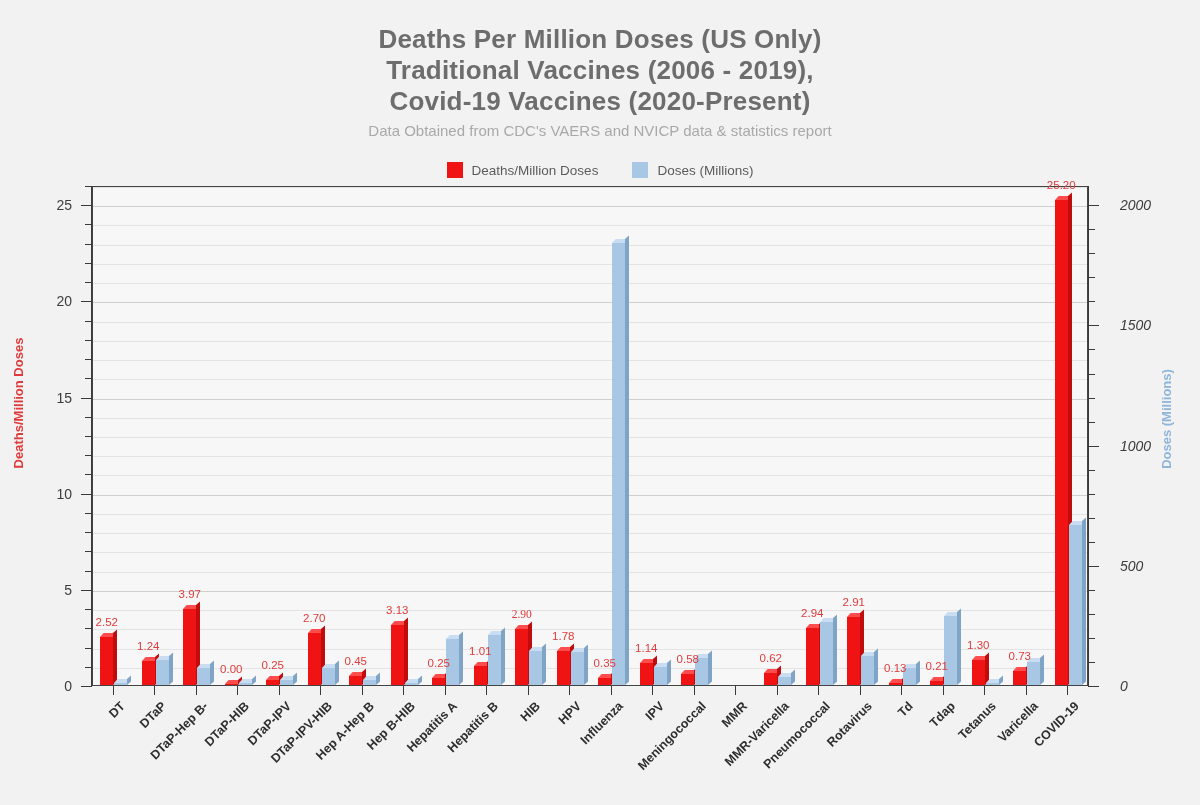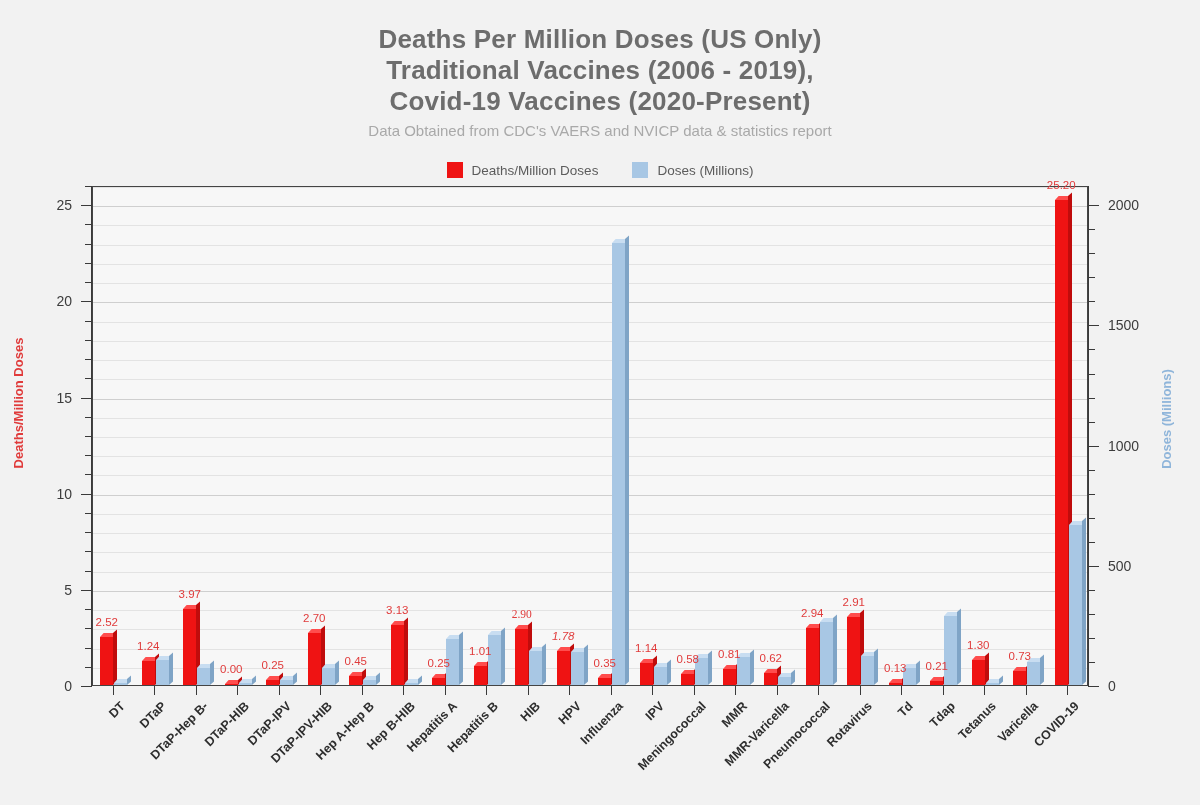--- a/index.html
+++ b/index.html
@@ -84,21 +84,21 @@
   .tick-label{
     position:absolute;font-size:14px;color:#3c3c3c;
     transform:translateY(-50%);white-space:nowrap;
   }
   #y-left{left:76px;top:186px;height:500px;width:16px;}
   #y-left .tick{right:0;}
   #y-left .tick-label{right:20px;text-align:center;}
   #y-right{left:1088px;top:186px;height:500px;width:16px;}
   #y-right .axis-line{left:0;}
   #y-right .tick{left:0;}
-  #y-right .tick-label{left:20px;}
+  #y-right .tick-label{left:32px;font-style:italic;}
 
   .axis-title{
     position:absolute;font-size:13px;font-weight:bold;white-space:nowrap;
   }
   #y-left-title{
     left:18px;top:50%;
     transform:translate(-50%,-50%) rotate(-90deg);
     color:#e03b3b;
   }
   #y-right-title{
@@ -308,21 +308,21 @@
             <span class="top"></span>
             <span class="side"></span>
           </div>
           <div class="bar blue" style="left: 21.25px; width: 13px; height: 33.6538px;">
             <span class="face"></span>
             <span class="top"></span>
             <span class="side"></span>
           </div>
           <div class="bar-label" style="left: 13.75px; bottom: 64.7692px; font-family: Liberation Serif, serif;">2.90</div>
         </div>
-        <div class="group" style="left: 456.5px; width: 41.5px; font-style: italic;">
+        <div class="group" style="left: 456.5px; width: 41.5px;">
           <div class="bar red" style="left: 7.25px; width: 13px; height: 34.2308px;">
             <span class="face"></span>
             <span class="top"></span>
             <span class="side"></span>
           </div>
           <div class="bar blue" style="left: 21.25px; width: 13px; height: 32.6923px;">
             <span class="face"></span>
             <span class="top"></span>
             <span class="side"></span>
           </div>
@@ -359,33 +359,20 @@
             <span class="face"></span>
             <span class="top"></span>
             <span class="side"></span>
           </div>
           <div class="bar blue" style="left: 21.25px; width: 13px; height: 26.9231px;">
             <span class="face"></span>
             <span class="top"></span>
             <span class="side"></span>
           </div>
           <div class="bar-label" style="left: 13.75px; bottom: 20.1538px;">0.58</div>
-        </div>
-        <div class="group" style="left: 622.5px; width: 41.5px;">
-          <div class="bar red" style="left: 7.25px; width: 13px; height: 15.5769px;">
-            <span class="face"></span>
-            <span class="top"></span>
-            <span class="side"></span>
-          </div>
-          <div class="bar blue" style="left: 21.25px; width: 13px; height: 27.8846px;">
-            <span class="face"></span>
-            <span class="top"></span>
-            <span class="side"></span>
-          </div>
-          <div class="bar-label" style="left: 13.75px; bottom: 24.5769px;">0.81</div>
         </div>
         <div class="group" style="left: 664px; width: 41.5px;">
           <div class="bar red" style="left: 7.25px; width: 13px; height: 11.9231px;">
             <span class="face"></span>
             <span class="top"></span>
             <span class="side"></span>
           </div>
           <div class="bar blue" style="left: 21.25px; width: 13px; height: 7.69231px;">
             <span class="face"></span>
             <span class="top"></span>

